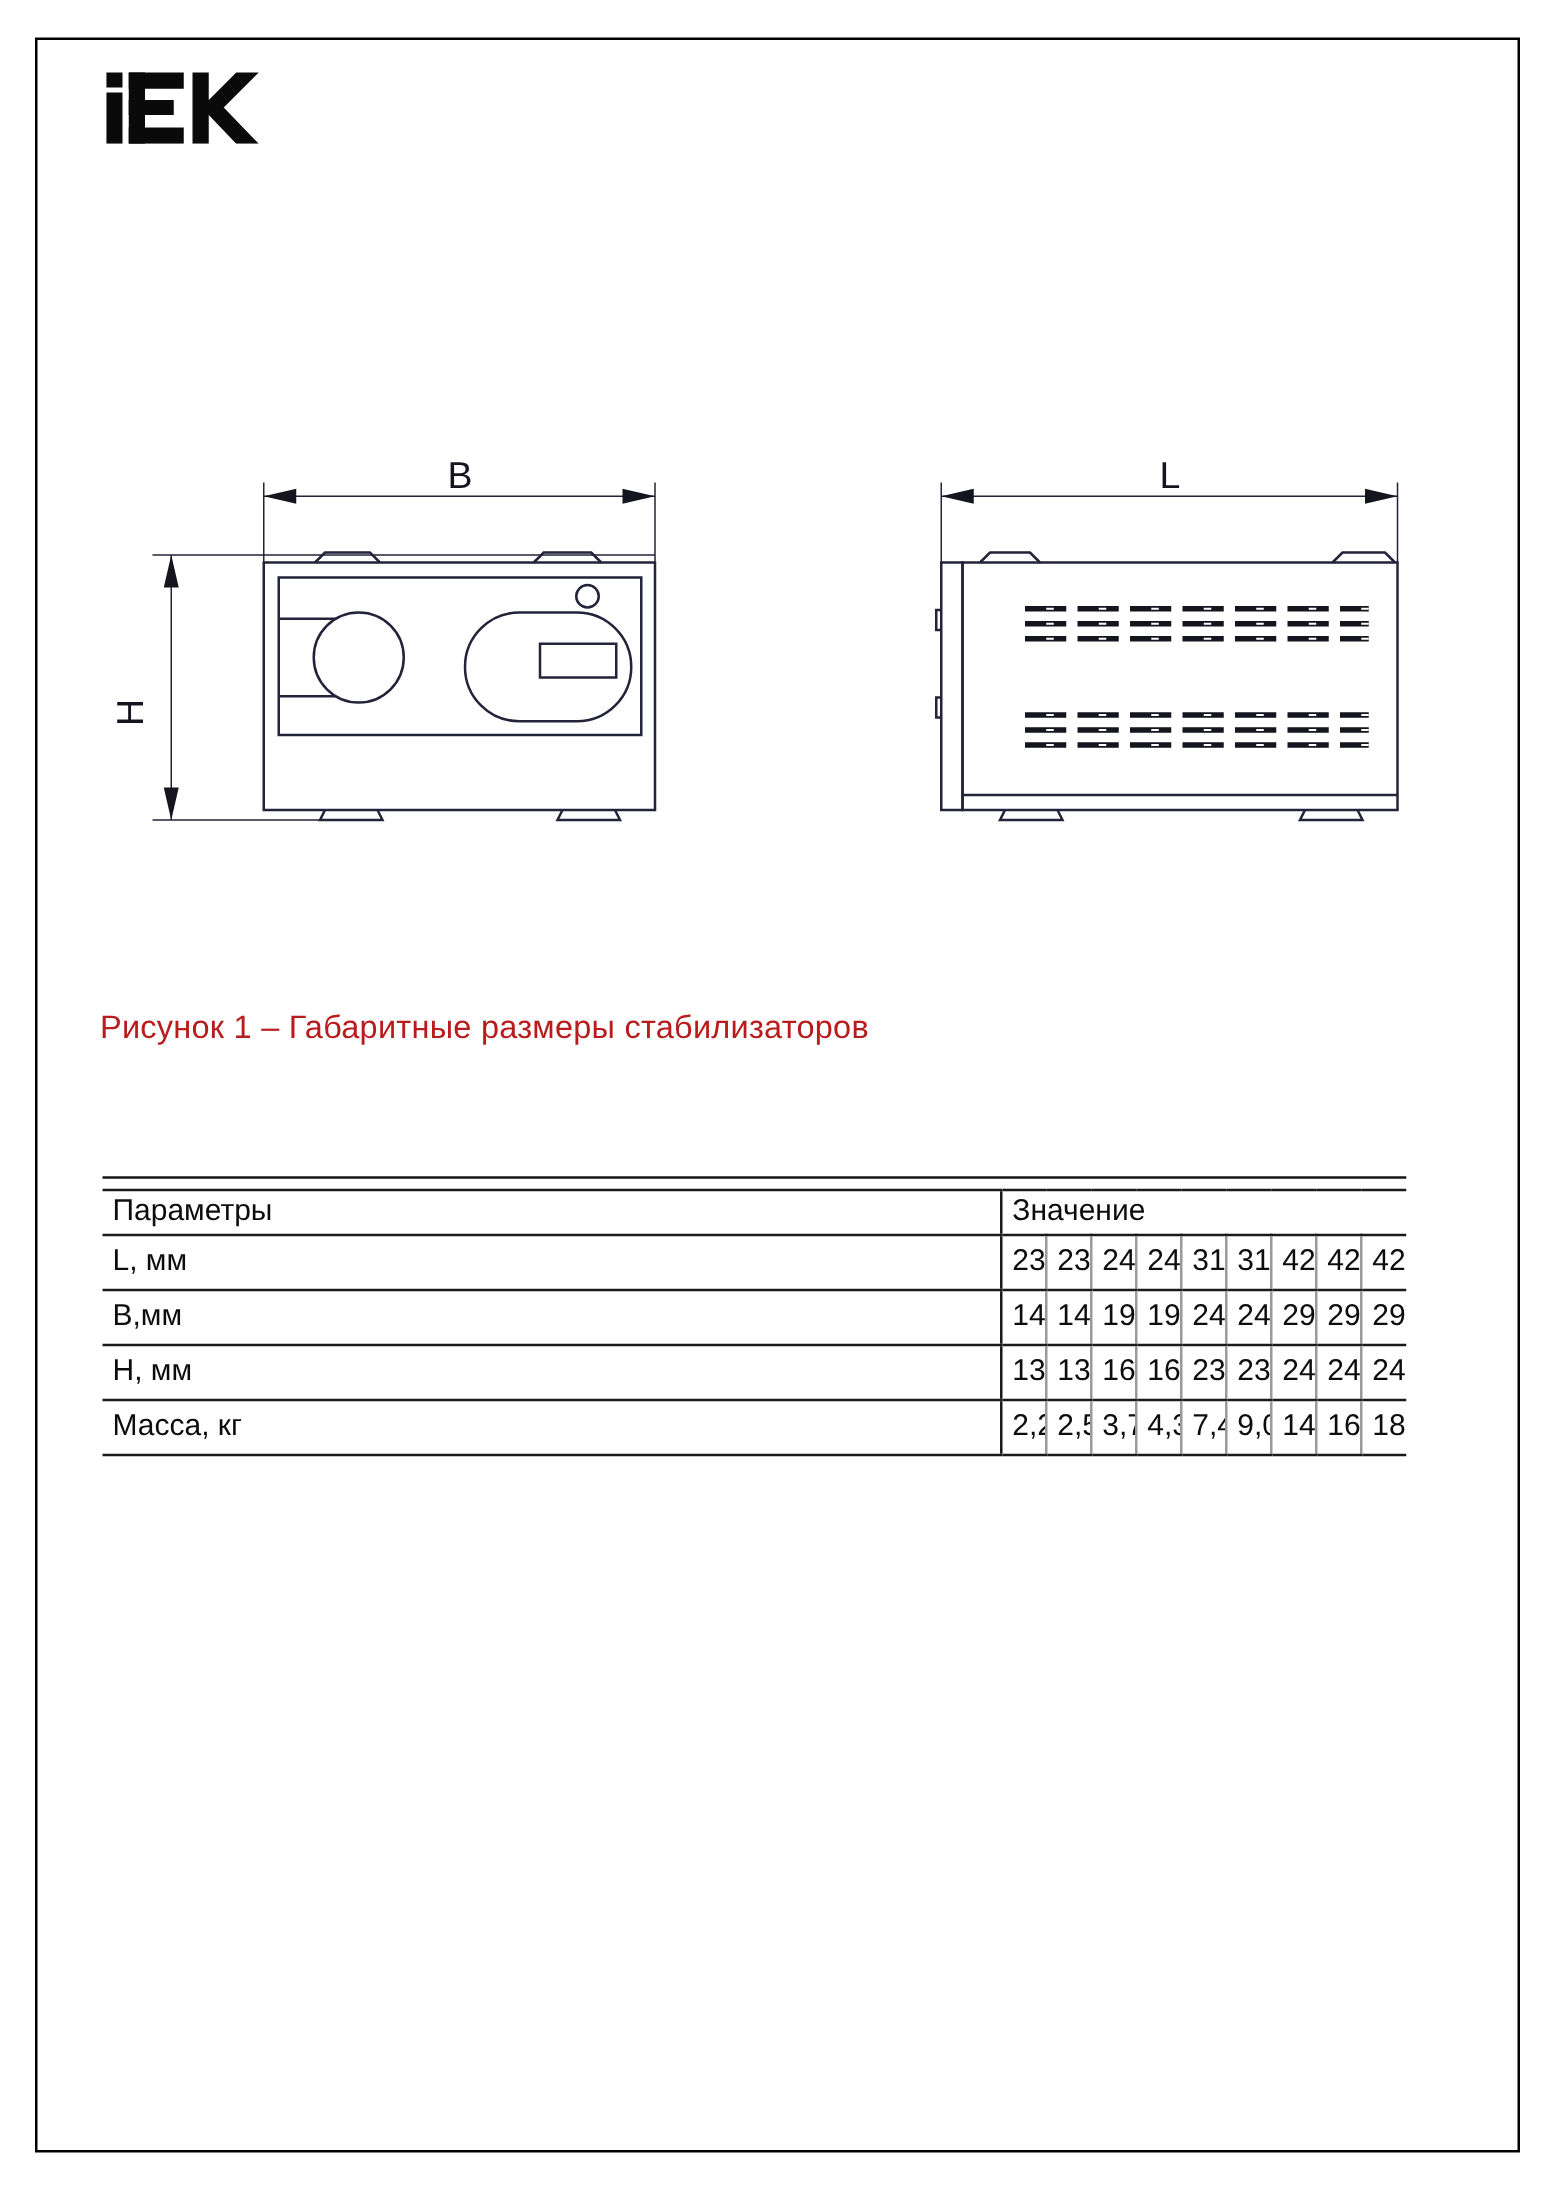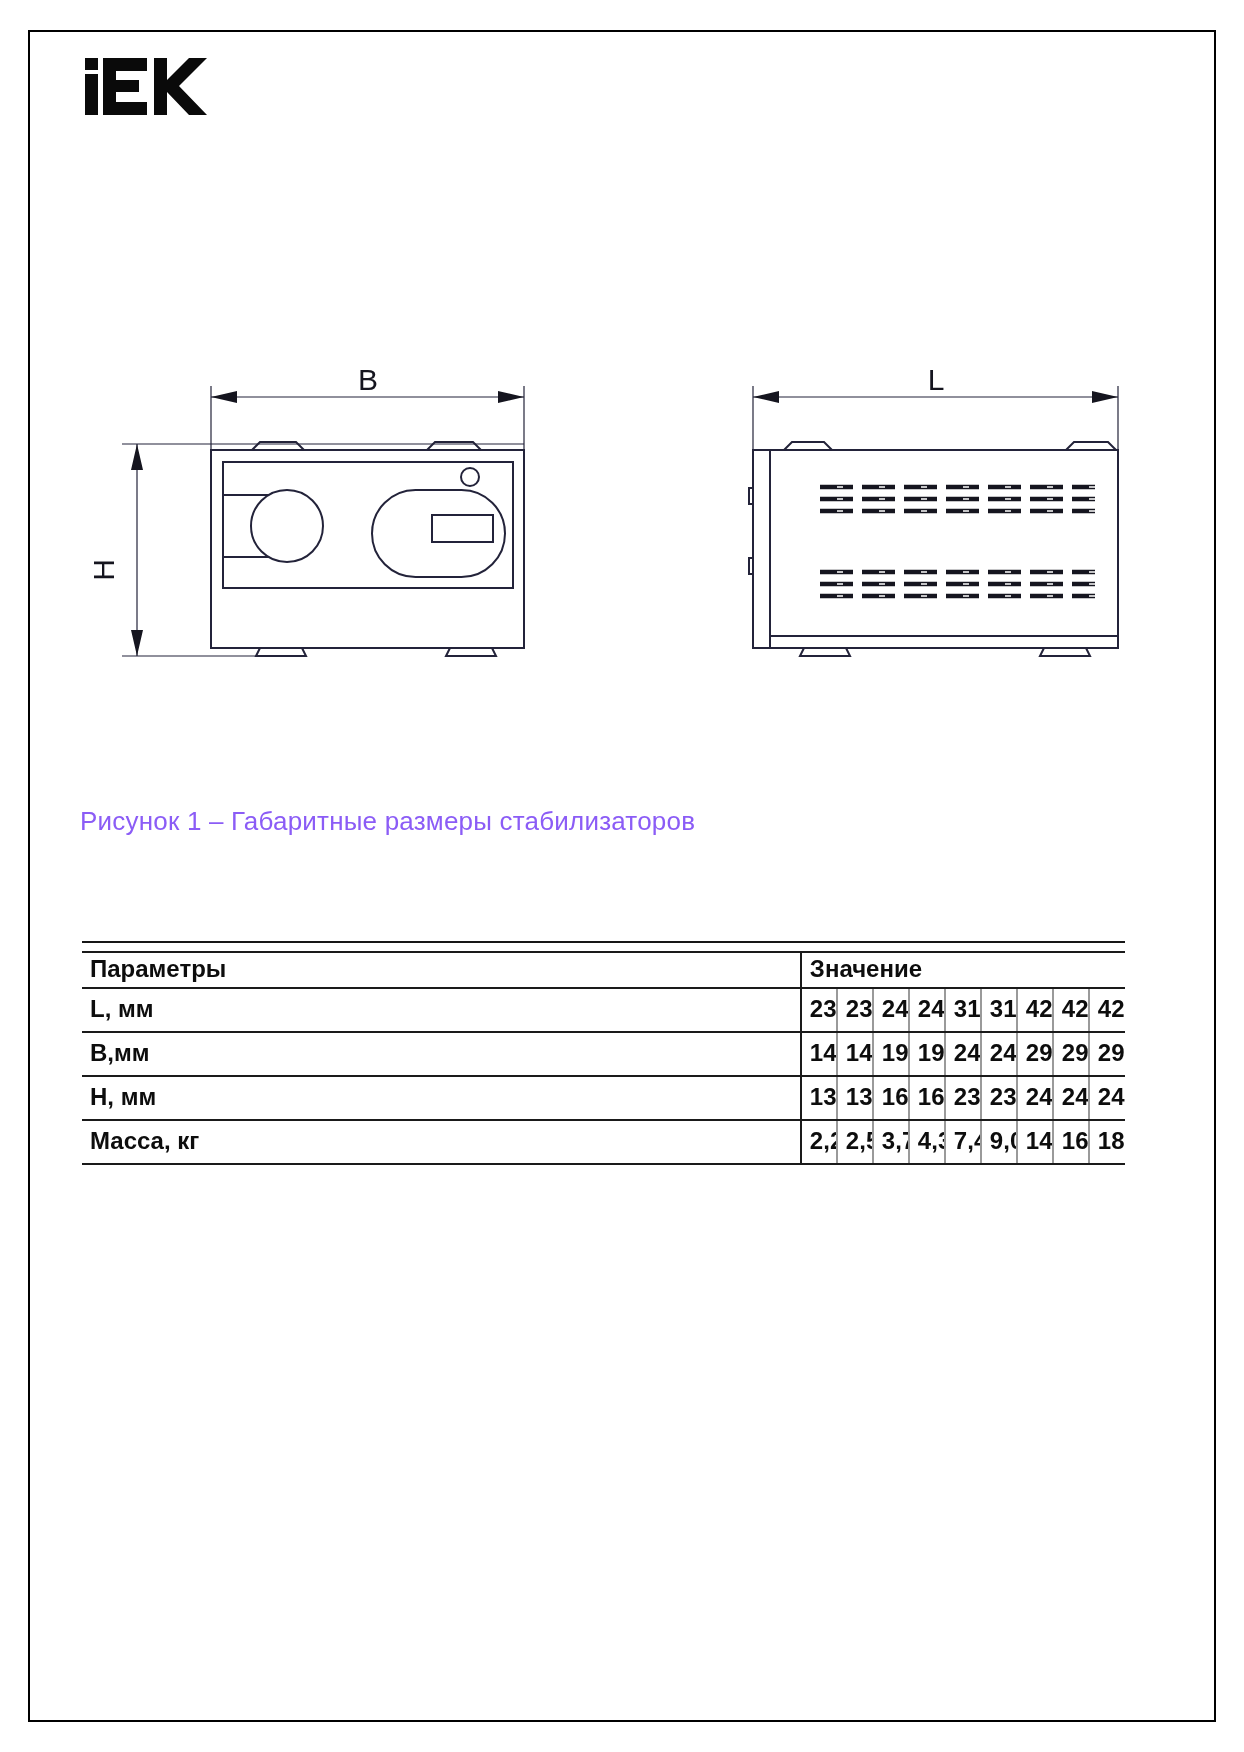--- a/index.html
+++ b/index.html
@@ -20,37 +20,37 @@
   .logo{position:absolute;left:85px;top:57px;}
   .drawing{position:absolute;left:0;top:0;}
   .ln{stroke:#23233a;stroke-width:2;fill:none;}
   .dim{stroke:#23233a;stroke-width:1.2;fill:none;}
   .ah{fill:#15151f;stroke:none;}
   .vent{stroke:#15151f;stroke-width:4.5;fill:none;stroke-dasharray:33 9;}
   .vent-tick{stroke:#ffffff;stroke-width:1.5;fill:none;stroke-dasharray:6 36;stroke-dashoffset:-17;}
   .dimlbl{font:30px "Liberation Sans", sans-serif;fill:#15151f;}
   .caption{
     position:absolute;left:80px;top:806px;
-    font-size:26px;color:#8b5cf6;letter-spacing:0.2px;
+    font-size:26px;color:#b91c1c;letter-spacing:0.2px;
   }
   .table-block{position:absolute;left:82px;top:941px;width:1043px;}
   .top-rule{border-top:2px solid #161616;margin-bottom:8px;}
   table.dims{
     width:1043px;border-collapse:collapse;table-layout:fixed;
     font-size:24px;color:#0d0d0d;
   }
   table.dims td{
     border-top:2px solid #1a1a1a;
     border-bottom:2px solid #1a1a1a;
     vertical-align:middle;
     padding:0 0 2px 8px;
     white-space:nowrap;
     overflow:hidden;
   }
-  table.dims tr{height:44px;font-weight:bold;}
+  table.dims tr{height:44px;}
   table.dims tr.r-sm{height:36px;}
   td.param-cell{width:215px;}
   td.value-cell{width:92px;border-left:2px solid #9a9a9a;}
   td.first-value{border-left:2px solid #1a1a1a;margin-top:24px;}
 </style>
 </head>
 <body>
 
 <div class="page-frame"></div>
 

